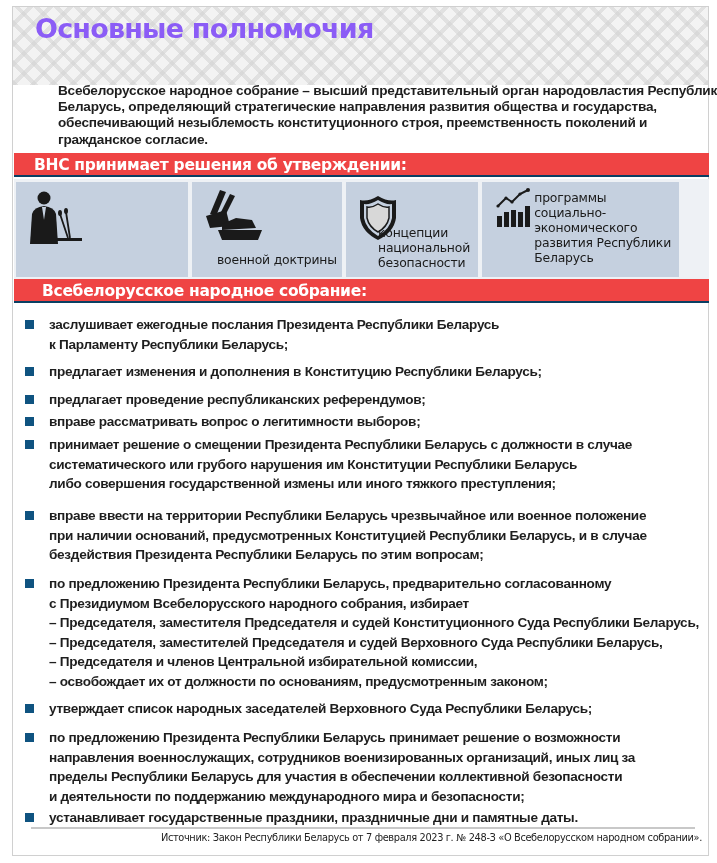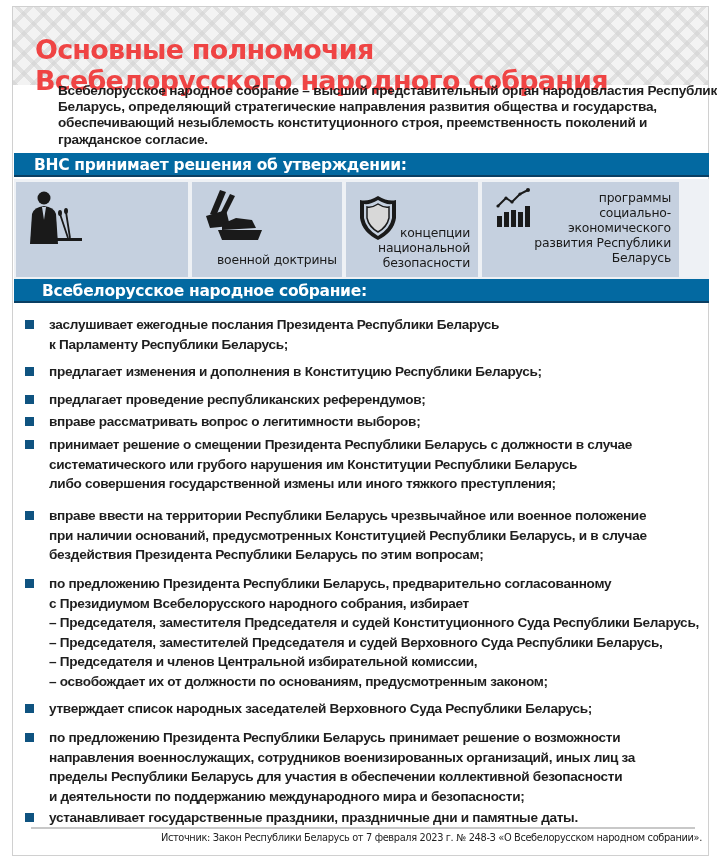--- a/index.html
+++ b/index.html
@@ -13,48 +13,48 @@
   .top-band {
     position: absolute; left: 0; top: 0; width: 100%; height: 78px;
     background-color: #f3f3f3;
     background-image:
       repeating-linear-gradient(45deg, rgba(210,210,210,0.55) 0 4px, transparent 4px 14px),
       repeating-linear-gradient(-45deg, rgba(210,210,210,0.55) 0 4px, transparent 4px 14px);
   }
   .title {
     position: absolute; left: 22px; top: 6px;
     font-family: "DejaVu Sans", sans-serif; font-weight: bold;
-    font-size: 27px; line-height: 31px; color: #ef4444; letter-spacing: -0.8px; margin-top: 21px;
+    font-size: 27px; line-height: 31px; color: #8b5cf6; letter-spacing: -0.8px;
   }
   .intro {
     position: absolute; left: 22px; top: 76px; width: 670px;
     font-family: "Liberation Sans", sans-serif; font-weight: bold;
     font-size: 13.6px; line-height: 16.2px; color: #1e1e1e; letter-spacing: -0.2px; margin-left: 23px;
   }
 
   .band {
     position: absolute; left: 1px; width: 695px; height: 24px;
-    background: #0369a1; color: #ffffff;
+    background: #ef4444; color: #ffffff;
     font-family: "DejaVu Sans", sans-serif; font-weight: bold; font-size: 15.5px;
     line-height: 24px; letter-spacing: -0.3px;
     border-bottom: 2px solid #0a3f63;
   }
   .band1 { top: 146px; padding-left: 20px; }
   .band2 { top: 272px; padding-left: 28px; }
 
   .cards {
     position: absolute; left: 1px; top: 172px; width: 695px; height: 100px;
     display: flex; gap: 4px; background: #eef1f5; padding: 3px 2px 2px 2px;
   }
   .card {
     background: #c5d0df; position: relative; height: 95px;
     font-family: "DejaVu Sans", sans-serif; font-size: 12.4px; line-height: 15px;
     color: #1a1a1a; letter-spacing: -0.2px;
   }
-  .card .txt { position: absolute; text-align: right; white-space: pre-line; }
+  .card .txt { position: absolute; white-space: pre-line; }
   .c1 { width: 172px; } .c2 { width: 150px; } .c3 { width: 132px; } .c4 { width: 197px; }
   .c1 .txt { right: 8px; top: 24px; }
   .c2 .txt { left: 25px; top: 70px; text-align: left; }
   .c3 .txt { right: 8px; top: 43px; }
   .c4 .txt { right: 8px; top: 8px; }
   .icon { position: absolute; }
   .c1 .icon { left: 10px; top: 6px; }
   .c2 .icon { left: 8px; top: 4px; }
   .c3 .icon { left: 12px; top: 12px; }
   .c4 .icon { left: 14px; top: 6px; }
@@ -78,21 +78,20 @@
     font-family: "DejaVu Sans", sans-serif; font-size: 9.8px; color: #222; letter-spacing: -0.35px;
   }
 </style>
 </head>
 <body>
 
 <div class="frame">
   <div class="top-band"></div>
   <div class="title">
     <div>Основные полномочия</div>
-    <div>Всебелорусского народного собрания</div>
   </div>
   <div class="intro">Всебелорусское народное собрание – высший представительный орган народовластия Республики Беларусь, определяющий стратегические направления развития общества и государства, обеспечивающий незыблемость конституционного строя, преемственность поколений и гражданское согласие.</div>
 
   <div class="band band1">ВНС принимает решения об утверждении:</div>
 
   <div class="cards">
     <div class="card c1">
       <span class="icon">
         <svg width="60" height="60" viewBox="0 0 60 60">
           <circle cx="18" cy="10" r="6.5" fill="#1a1a1a"></circle>

